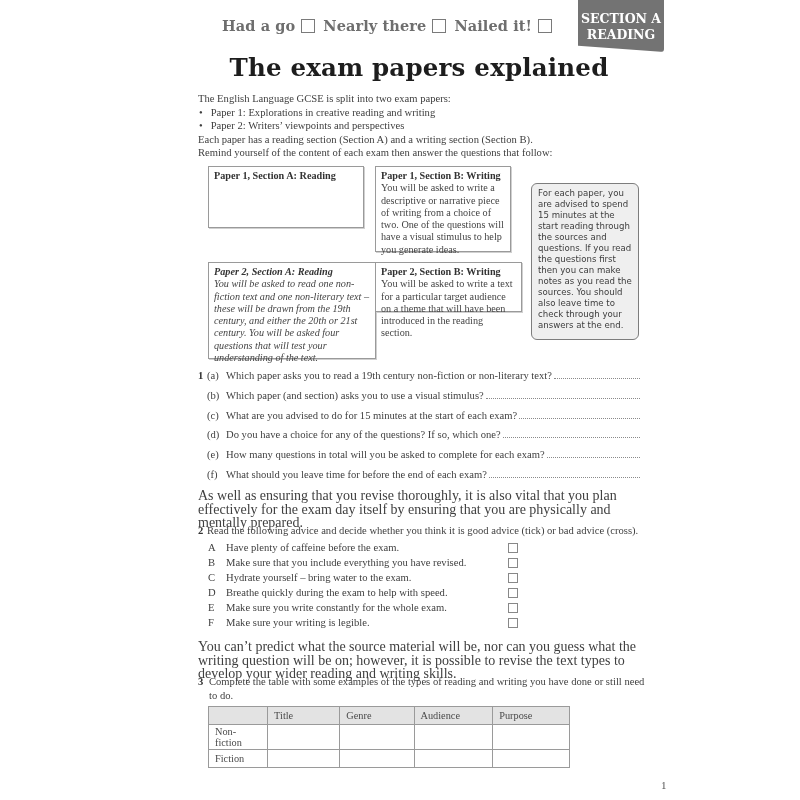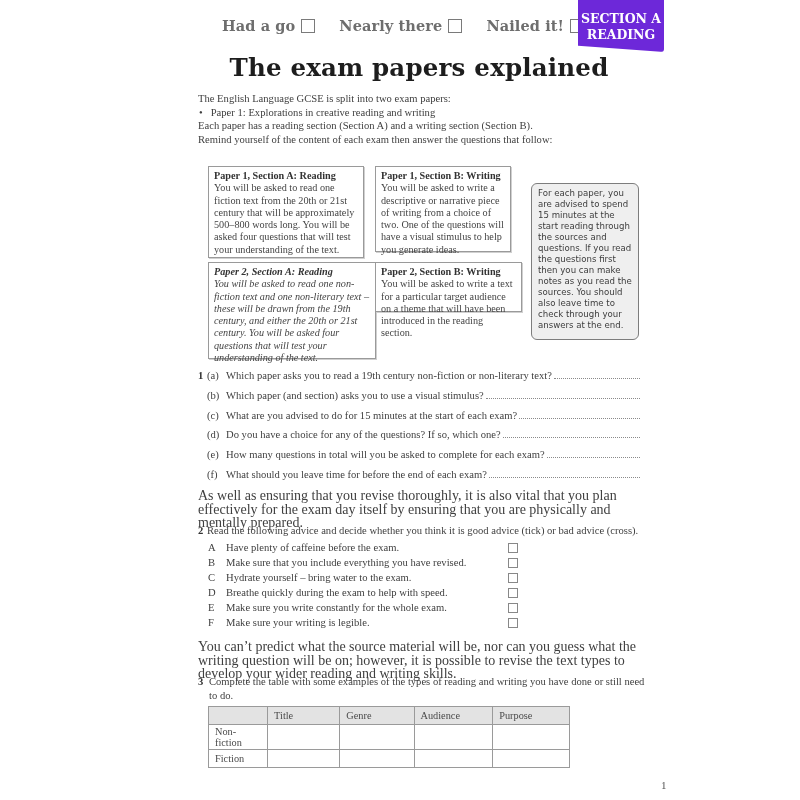--- a/index.html
+++ b/index.html
@@ -1,36 +1,36 @@
 <!DOCTYPE html>
 <html><head>
 <meta charset="utf-8">
 <style>
   * { box-sizing: border-box; margin: 0; padding: 0; }
   html, body { width: 800px; height: 800px; background: #ffffff; overflow: hidden; }
   body { position: relative; font-family: "Liberation Serif", serif; color: #3a3a3a; }
 
   .progress { position: absolute; top: 17px; left: 222px; display: flex; align-items: center; gap: 0; font-family: "DejaVu Serif", serif; font-weight: bold; font-size: 14.5px; color: #6e6e6e; }
-  .progress .item { display: flex; align-items: center; margin-right: 24px; text-align: right; }
+  .progress .item { display: flex; align-items: center; margin-right: 8px; text-align: right; }
   .progress .lbl { margin-right: 6px; letter-spacing: 0.1px; }
   .progress .box { width: 14px; height: 14px; border: 1.2px solid #7a7a7a; background: #fff; display: inline-block; }
 
-  .section-tab { position: absolute; left: 578px; top: 0; width: 86px; height: 52px; background: #6d28d9; color: #fff; font-family: "DejaVu Serif", serif; font-weight: bold; font-size: 12.5px; line-height: 16px; text-align: center; padding-top: 11px; clip-path: polygon(0 0, 100% 0, 100% 100%, 0 88%); border-radius: 0 0 3px 3px; }
+  .section-tab { position: absolute; left: 578px; top: 0; width: 86px; height: 52px; background: #737373; color: #fff; font-family: "DejaVu Serif", serif; font-weight: bold; font-size: 12.5px; line-height: 16px; text-align: center; padding-top: 11px; clip-path: polygon(0 0, 100% 0, 100% 100%, 0 88%); border-radius: 0 0 3px 3px; }
   .section-tab span { display: block; }
 
   .page-title { position: absolute; top: 53px; left: 0; width: 838px; text-align: center; font-family: "DejaVu Serif", serif; font-weight: bold; font-size: 24.5px; color: #1d1d1d; letter-spacing: 0.2px; }
 
   .intro { position: absolute; top: 92px; left: 198px; width: 460px; font-size: 10.6px; line-height: 13.6px; color: #404040; }
   .intro ul { list-style: none; }
   .intro li { padding-left: 0; }
   .intro li::before { content: "•"; margin-right: 8px; margin-left: 1px; }
 
   .info-box { position: absolute; border: 1px solid #9a9a9a; box-shadow: 1px 1px 0 #d0d0d0; background: #fff; padding: 3px 5px; font-size: 10.2px; line-height: 12.3px; color: #444; }
   .info-box .hd { font-weight: bold; color: #333; display: block; }
-  #box-p1a { left: 208px; top: 166px; width: 156px; height: 92px; }
+  #box-p1a { left: 208px; top: 166px; width: 156px; height: 62px; }
   #box-p1b { left: 375px; top: 166px; width: 136px; height: 86px; }
   #box-p2a { left: 208px; top: 262px; width: 168px; height: 97px; font-style: italic; }
   #box-p2b { left: 375px; top: 262px; width: 147px; height: 50px; }
 
   .tip-box { position: absolute; left: 531px; top: 183px; width: 108px; height: 157px; border: 1.2px solid #7d7d7d; border-radius: 6px; background: #efefef; padding: 4px 6px 4px 6px; font-family: "DejaVu Sans", sans-serif; font-size: 8.6px; line-height: 11px; color: #3d3d3d; }
 
   .q1 { position: absolute; top: 370px; left: 198px; width: 442px; font-size: 10.6px; color: #404040; }
   .q-row { display: flex; height: 19.8px; align-items: baseline; }
   .q-num { width: 9px; font-weight: bold; color: #333; }
   .q-letter { width: 19px; }
@@ -83,28 +83,28 @@
   <span>SECTION A</span>
   <span>READING</span>
 </div>
 
 <h1 class="page-title">The exam papers explained</h1>
 
 <div class="intro">
   <p>The English Language GCSE is split into two exam papers:</p>
   <ul>
     <li>Paper 1: Explorations in creative reading and writing</li>
+    <li>Paper 2: Writers’ viewpoints and perspectives</li>
   </ul>
   <p>Each paper has a reading section (Section A) and a writing section (Section B).</p>
   <p>Remind yourself of the content of each exam then answer the questions that follow:</p>
 </div>
 
 <div class="info-box" id="box-p1a">
   <span class="hd">Paper 1, Section A: Reading</span>
-  <span>You will be asked to read one fiction text from the 20th or 21st century that will be approximately 500–800 words long. You will be asked four questions that will test your understanding of the text.</span>
 </div>
 <div class="info-box" id="box-p1b">
   <span class="hd">Paper 1, Section B: Writing</span>
   <span>You will be asked to write a descriptive or narrative piece of writing from a choice of two. One of the questions will have a visual stimulus to help you generate ideas.</span>
 </div>
 <div class="info-box" id="box-p2a">
   <span class="hd">Paper 2, Section A: Reading</span>
   <span>You will be asked to read one non-fiction text and one non-literary text – these will be drawn from the 19th century, and either the 20th or 21st century. You will be asked four questions that will test your understanding of the text.</span>
 </div>
 <div class="info-box" id="box-p2b">

